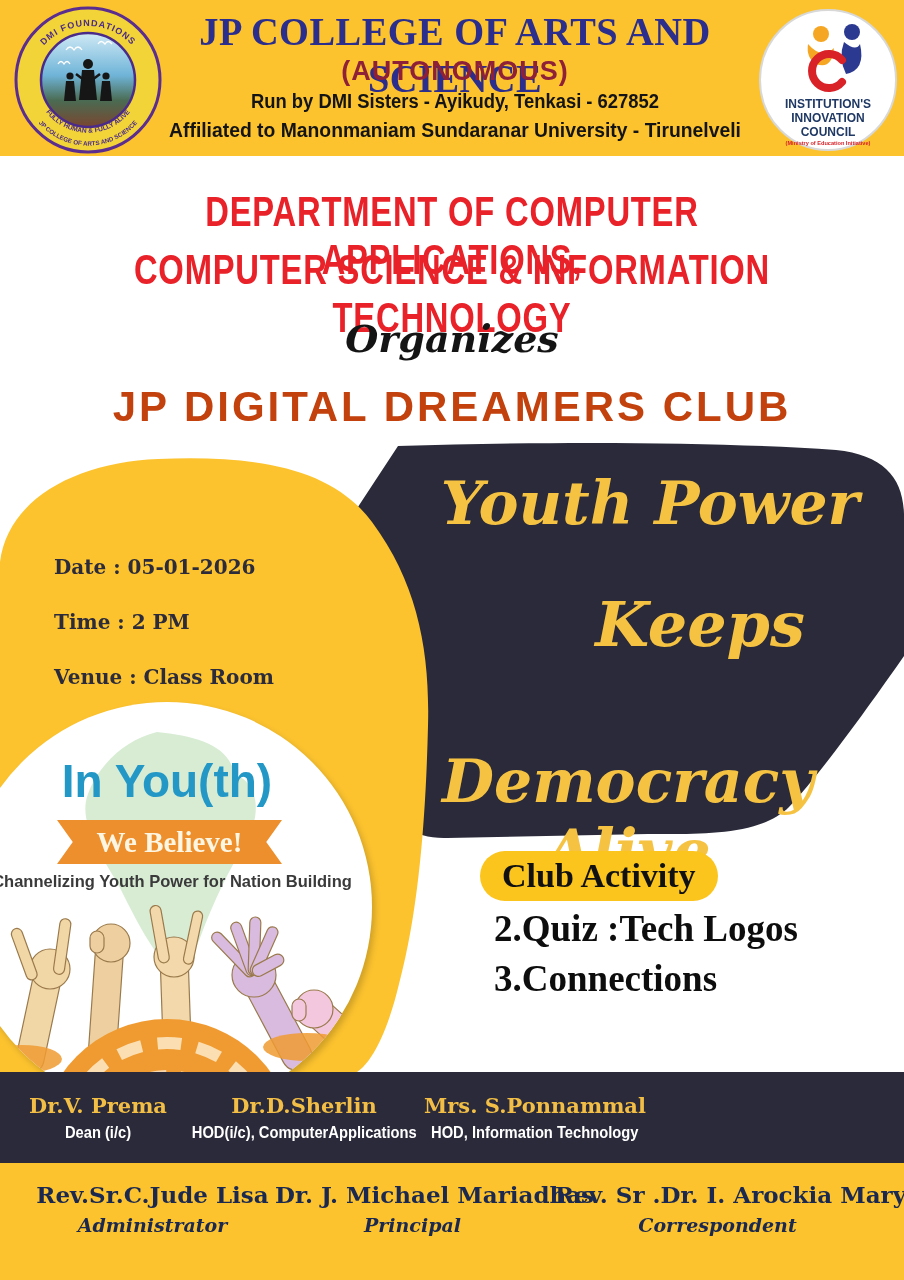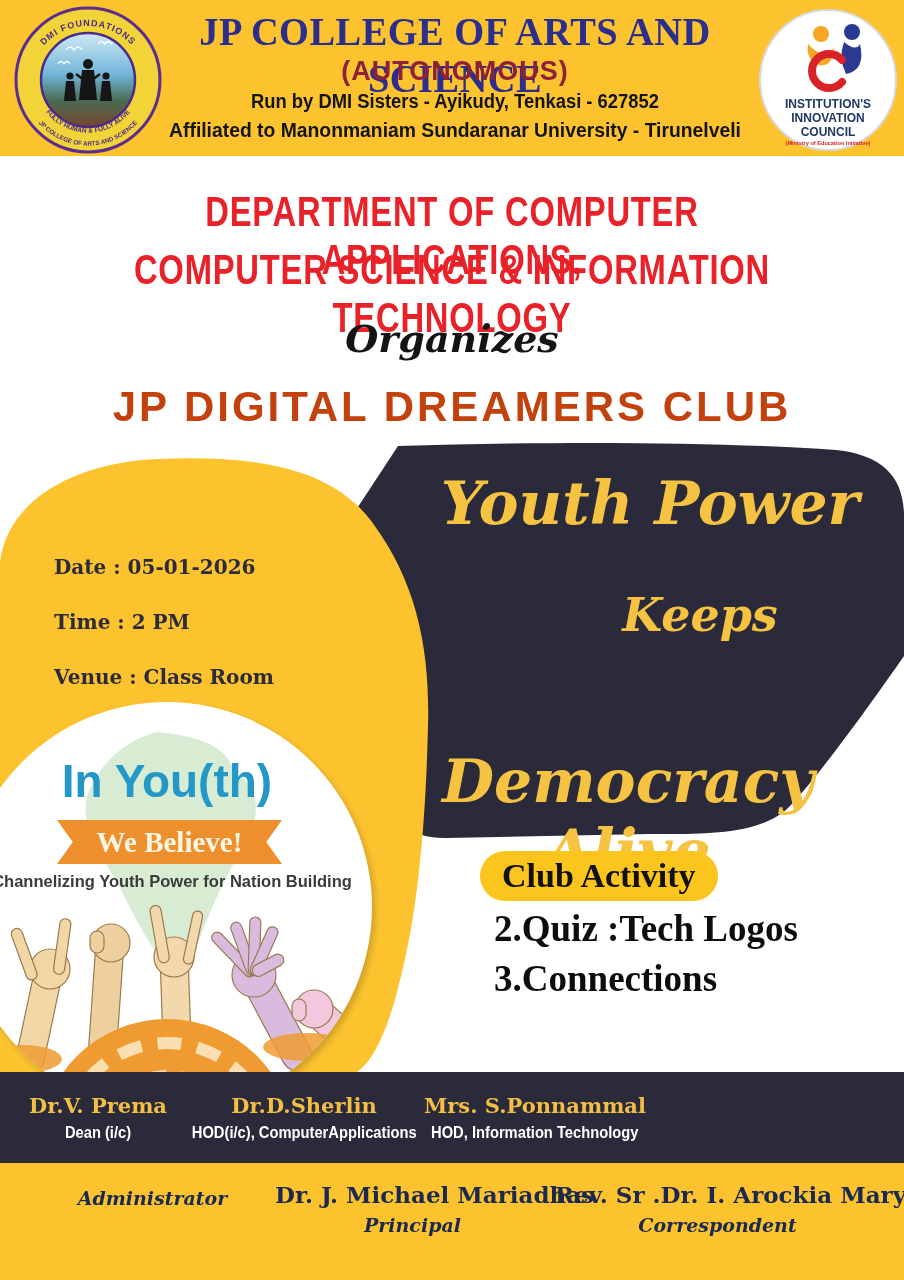--- a/index.html
+++ b/index.html
@@ -29,21 +29,21 @@
         font-weight:bold;font-size:42px;color:#c2410c;letter-spacing:3px;}
   
   .blobs{position:absolute;left:0;top:0;}
   
   .event{position:absolute;left:38px;top:540px;font-family:"DejaVu Serif", serif;
         font-weight:bold;font-size:20px;color:#2B2B3B;line-height:55px;margin-left:16px;}
   
   .slog{position:absolute;text-align:center;font-family:"DejaVu Serif", serif;
         font-style:italic;font-weight:bold;color:#F5C242;}
   .slog1{left:430px;top:468px;width:440px;font-size:60px;}
-  .slog2{left:540px;top:588px;width:320px;font-size:46px;}
+  .slog2{left:540px;top:588px;width:320px;font-size:62px;}
   .slog3{left:368px;top:746px;width:520px;font-size:60px;}
   
   .circle{position:absolute;left:-38px;top:702px;width:410px;height:410px;border-radius:50%;
         background:#ffffff;overflow:hidden;box-shadow:3px 4px 6px rgba(0,0,0,.18);}
   .map-svg{position:absolute;left:0;top:0;}
   .intitle{position:absolute;left:0;top:52px;width:410px;text-align:center;
         font-weight:bold;font-size:46px;color:#2398C6;}
   .ribbon{position:absolute;left:95px;top:118px;width:225px;height:44px;background:#EE8F2D;
         clip-path:polygon(0 0,100% 0,93% 50%,100% 100%,0 100%,7% 50%);
         display:flex;align-items:center;justify-content:center;
@@ -250,20 +250,21 @@
       <div class="rl">HOD(i/c), ComputerApplications</div>
     </div>
     <div class="col c4">
       <div class="nm">Mrs. S.Ponnammal</div>
       <div class="rl">HOD, Information Technology</div>
     </div>
   </div>
 
   <div class="mgmt">
     <div class="col m1">
+      <div class="nm">Rev.Sr.C.Jude Lisa</div>
       <div class="rl">Administrator</div>
     </div>
     <div class="col m2">
       <div class="nm">Dr. J. Michael Mariadhas</div>
       <div class="rl">Principal</div>
     </div>
     <div class="col m3">
       <div class="nm">Rev. Sr .Dr. I. Arockia Mary</div>
       <div class="rl">Correspondent</div>
     </div>

